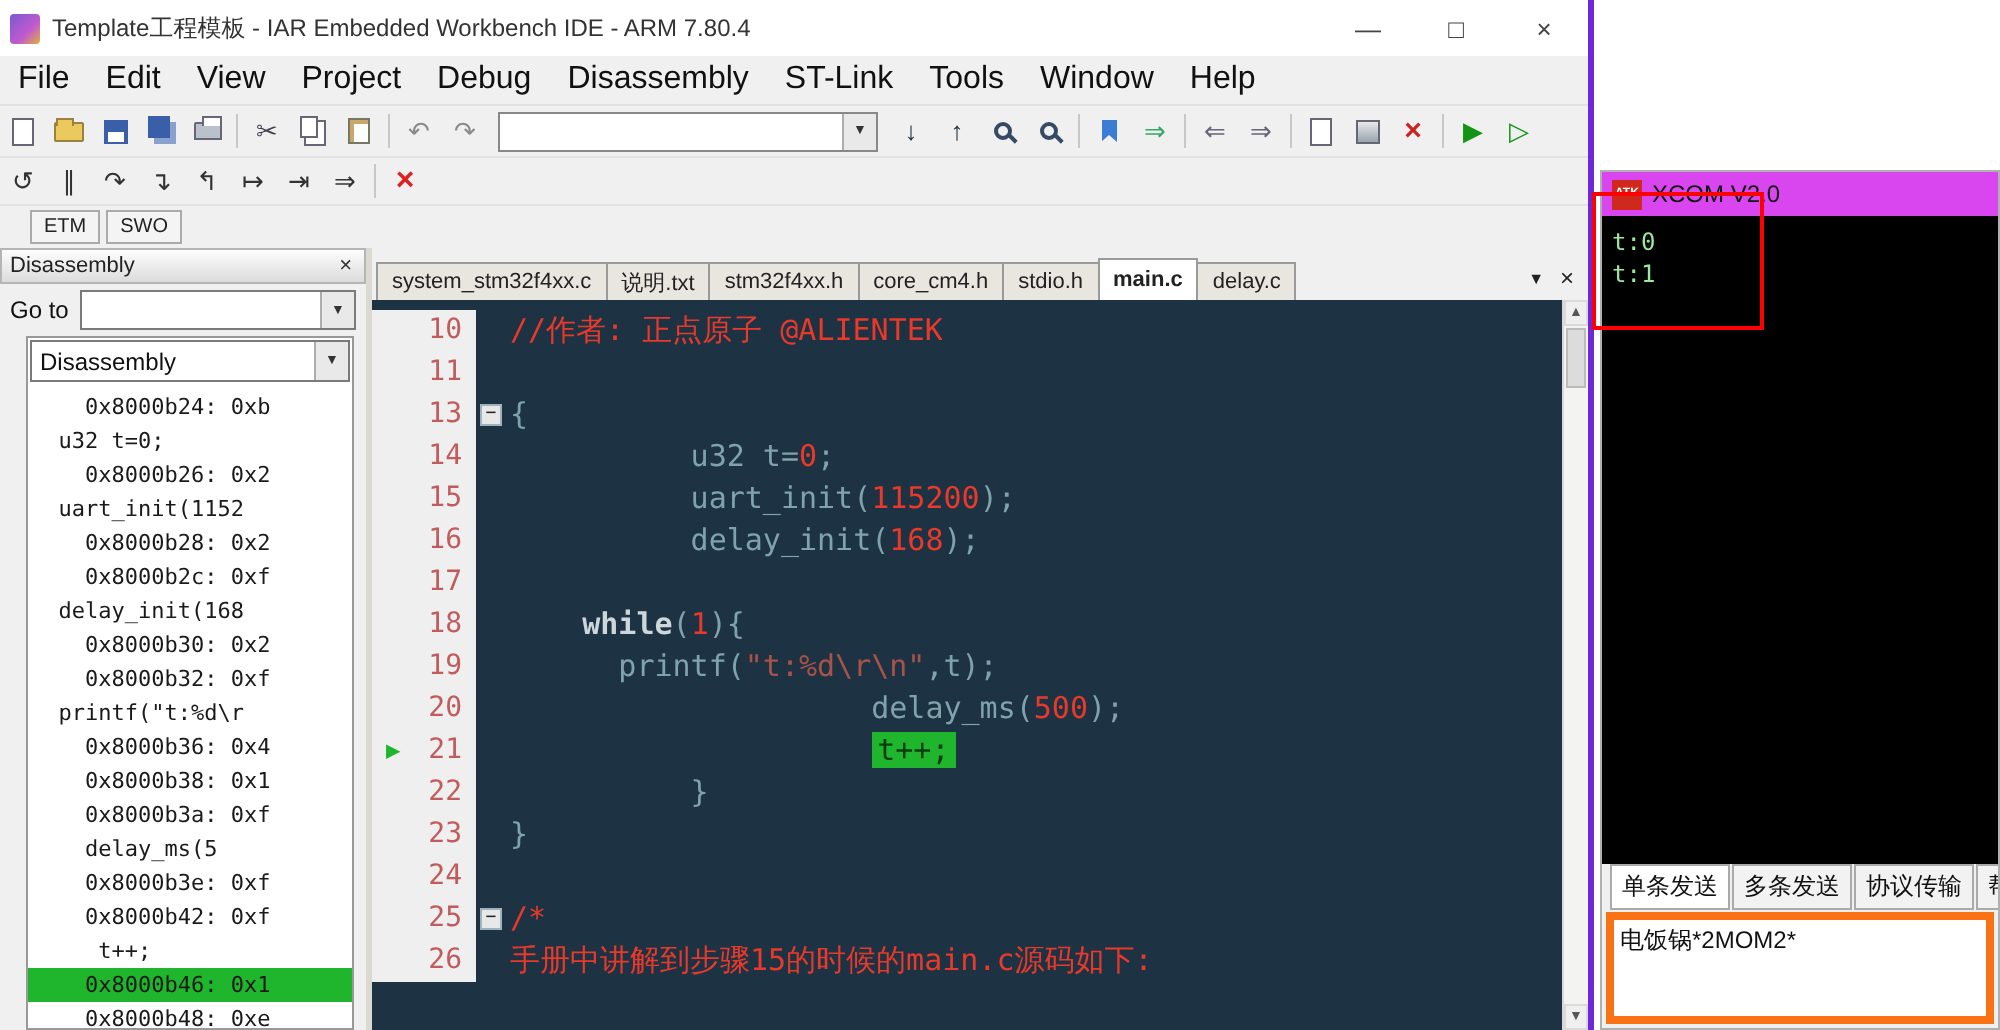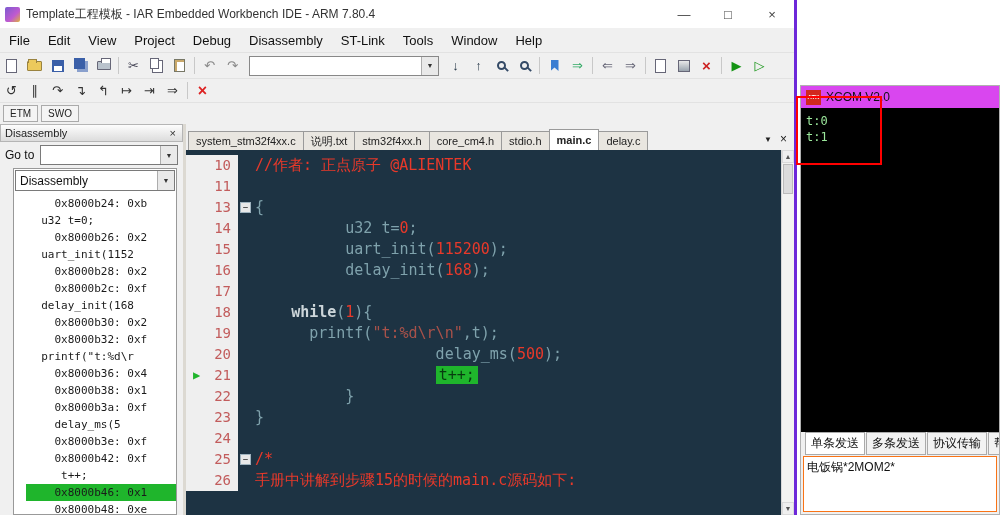--- a/index.html
+++ b/index.html
@@ -10,21 +10,21 @@
   #iar { position:absolute; left:0; top:0; width:797px; height:515px; background:#f0f0f0;
          border-right:3px solid #6d28d9; display:flex; flex-direction:column; }
 
   .titlebar { height:28px; background:#fff; display:flex; align-items:center; padding-left:5px; flex:0 0 auto; }
   .app-icon { width:15px; height:15px; border-radius:2px; margin-right:6px;
               background:linear-gradient(135deg,#7a5ad0 0%,#c05ad0 60%,#e0b23a 100%); }
   .title-text { font-size:12px; color:#333; white-space:nowrap; }
   .win-controls { margin-left:auto; display:flex; height:100%; }
   .win-btn { width:44px; display:flex; align-items:center; justify-content:center; font-size:13px; color:#444; }
 
-  .menubar { height:24px; display:flex; align-items:center; font-size:13px; color:#111; flex:0 0 auto; }
+  .menubar { height:24px; display:flex; align-items:center; font-size:16px; color:#111; flex:0 0 auto; }
   .menu-item { padding:0 9px; white-space:nowrap; }
 
   .toolbar { display:flex; align-items:center; border-top:1px solid #e2e2e2; flex:0 0 auto; }
   #toolbar1 { height:26px; }
   #toolbar2 { height:24px; }
   .tbtn { width:23px; height:21px; display:flex; align-items:center; justify-content:center;
           font-size:13px; color:#2b4a6b; flex:0 0 auto; }
   .sep { width:1px; height:17px; background:#c8c8c8; margin:0 3px; flex:0 0 auto; }
   .combo { width:190px; height:20px; border:1px solid #888; background:#fff; margin:0 5px; position:relative; flex:0 0 auto; }
   .drop-arrow { position:absolute; right:0; top:0; width:17px; height:100%; background:#e9e9e9;
@@ -40,39 +40,39 @@
   .g-print { width:14px; height:9px; background:#b9c2cc; border:1px solid #667; border-radius:1px 1px 0 0; position:relative; }
   .g-print::before { content:""; position:absolute; left:3px; top:-4px; width:8px; height:4px; background:#fff; border:1px solid #667; border-bottom:none; }
   .g-copy { width:9px; height:11px; background:#fff; border:1px solid #667; box-shadow:3px 3px 0 0 #fff, 3px 3px 0 1px #667; position:relative; left:-2px; top:-2px; }
   .g-paste { width:11px; height:13px; background:#c9a86a; border:1px solid #776; position:relative; }
   .g-paste::after { content:""; position:absolute; left:2px; top:2px; width:7px; height:9px; background:#fff; }
   .g-mag { width:9px; height:9px; border:2px solid #344a66; border-radius:50%; position:relative; }
   .g-mag::after { content:""; position:absolute; width:6px; height:2px; background:#344a66; transform:rotate(45deg); right:-5px; bottom:-2px; }
   .g-bm { width:8px; height:11px; background:#3a7dd2; clip-path:polygon(0 0,100% 0,100% 100%,50% 68%,0 100%); }
   .g-make { width:12px; height:12px; background:linear-gradient(#e8e8e8,#9aa4ae); border:1px solid #667; }
 
-  #toolbar3 { height:22px; display:flex; align-items:center; gap:3px; padding-left:3px; border-top:1px solid #e2e2e2; flex:0 0 auto; }
+  #toolbar3 { height:22px; display:flex; align-items:center; gap:3px; padding-left:15px; border-top:1px solid #e2e2e2; flex:0 0 auto; }
   .mini-btn { border:1px solid #aaa; background:#f4f4f4; font-size:10px; padding:0 6px; height:17px;
               display:flex; align-items:center; color:#222; }
 
   
   #main { flex:1; display:flex; min-height:0; }
 
   #left-panel { flex:0 0 186px; display:flex; flex-direction:column; background:#f0f0f0; border-right:3px solid #dcd9d2; min-height:0; }
   .panel-header { height:18px; background:linear-gradient(#fdfdfd,#dcdcdc); border:1px solid #b5b5b5;
                   display:flex; align-items:center; font-size:11px; padding:0 4px; color:#222; flex:0 0 auto; }
   .panel-close { margin-left:auto; font-size:11px; color:#333; padding:0 2px; }
   .goto-row { height:26px; display:flex; align-items:center; padding:3px 5px; gap:6px; font-size:12px; color:#111; flex:0 0 auto; }
   .goto-combo { flex:1; height:20px; background:#fff; border:1px solid #7a7a7a; position:relative; }
   .dis-body { flex:1; padding:0 6px 0 13px; min-height:0; }
   .dis-list { background:#fff; border:1px solid #999; height:100%; overflow:hidden; display:flex; flex-direction:column; }
   .zone-combo { height:21px; border:1px solid #7a7a7a; margin:1px; background:#fff; font-size:12px;
                 display:flex; align-items:center; padding-left:4px; position:relative; color:#111; flex:0 0 auto; }
   .dis-rows { flex:1; font-family:"DejaVu Sans Mono",monospace; font-size:11px; line-height:17px;
-              white-space:pre; overflow:hidden; color:#1a1a1a; padding-top:3px;margin-left:12px; }
+              white-space:pre; overflow:hidden; color:#1a1a1a; padding-top:3px; }
   .dis-row { height:17px; padding-left:2px; }
   .dis-row.hl { background:#1fb52c; }
 
   #editor { flex:1; display:flex; flex-direction:column; min-width:0; }
   .tabbar { height:26px; display:flex; align-items:flex-end; padding-left:2px; flex:0 0 auto; }
   #tabs { display:flex; align-items:flex-end; }
   .tab { height:19px; display:flex; align-items:center; padding:0 7px; font-size:11px; color:#222;
          background:#e9e6e0; border:1px solid #9a9a9a; border-bottom:none; margin-right:-1px; white-space:nowrap; }
   .tab.active { background:#fff; font-weight:bold; height:21px; }
   .tab-right { margin-left:auto; display:flex; align-items:center; gap:8px; padding:0 7px 4px 0; color:#222; }
@@ -102,21 +102,21 @@
           border:1px solid #b0b0b0; display:flex; flex-direction:column; overflow:hidden; }
   .xcom-title { height:22px; background:#d946ef; display:flex; align-items:center; gap:5px; padding-left:5px; flex:0 0 auto; }
   .atk-logo { width:15px; height:15px; background:#d1281e; color:#fff; font-size:6px; font-weight:bold;
               display:flex; align-items:center; justify-content:center; flex:0 0 auto; }
   .xcom-title-text { font-size:12px; color:#111; white-space:nowrap; }
   .xcom-term { flex:1; background:#000; color:#9ce89c; font-family:"DejaVu Sans Mono",monospace;
                font-size:12px; line-height:16px; padding:5px 5px; overflow:hidden; }
   .xcom-tabs { height:23px; display:flex; align-items:center; padding:1px 0 1px 4px; gap:1px; flex:0 0 auto; overflow:hidden; }
   .xcom-tab { font-size:12px; padding:2px 5px; border:1px solid #aaa; background:#f2f2f2; white-space:nowrap; color:#111; }
   .xcom-tab.active { background:#fff; }
-  .xcom-input { height:56px; background:#fff; border:1px solid #f97316; margin:1px 2px 2px 2px;
+  .xcom-input { height:56px; background:#fff; border:4px solid #f97316; margin:1px 2px 2px 2px;
                 font-size:12px; padding:2px 3px; color:#111; flex:0 0 auto; }
 
   #annot { position:absolute; left:796px; top:96px; width:86px; height:69px; border:2px solid #ff0000; z-index:50; pointer-events:none; }
 </style>
 </head>
 <body>
 
 <div id="iar">
   <div class="titlebar">
     <span class="app-icon"></span>

